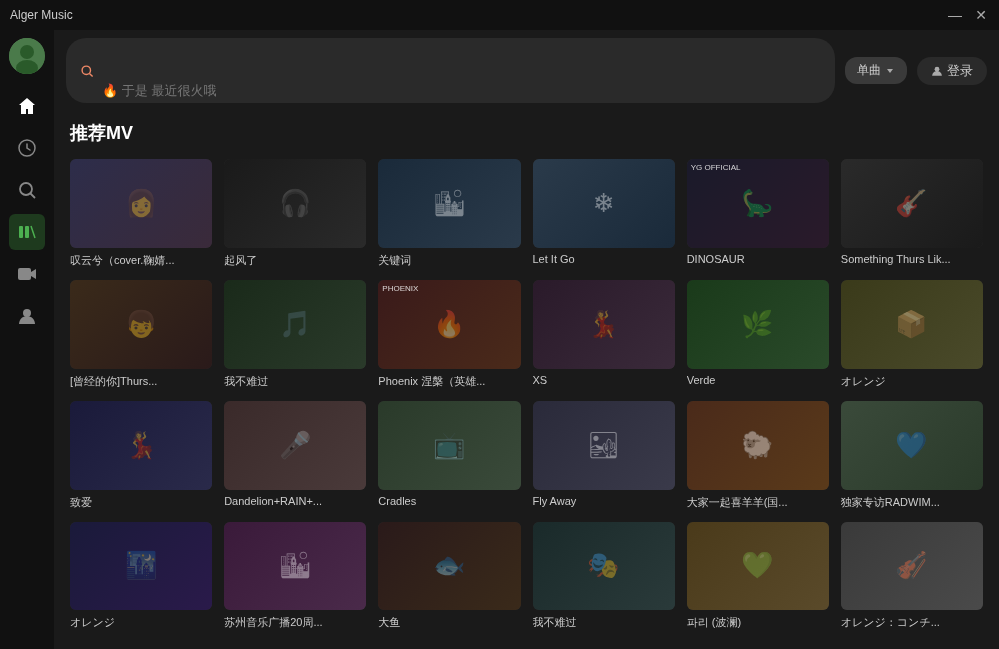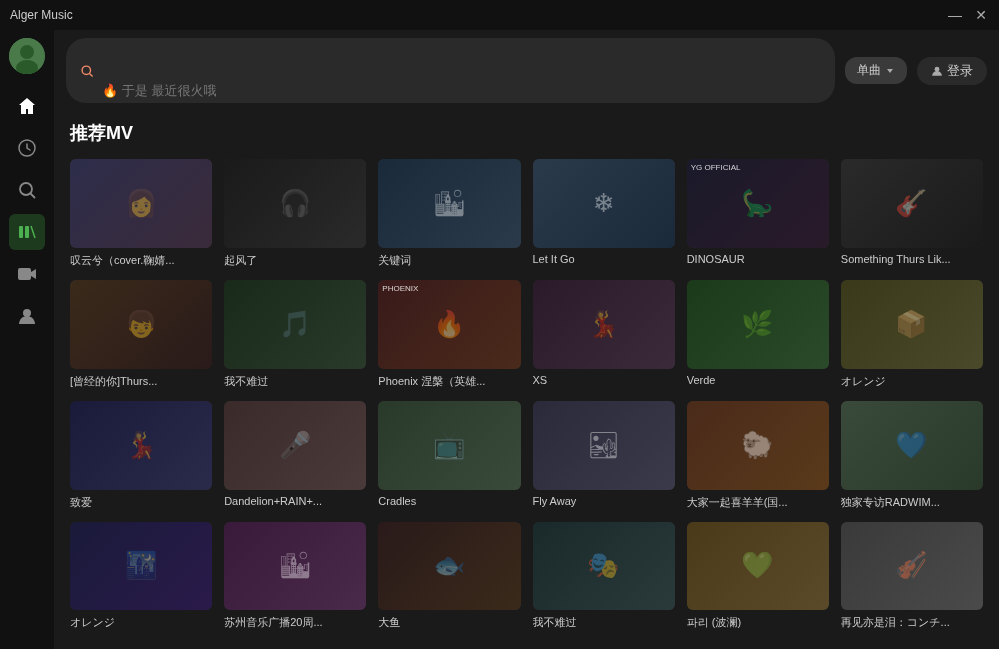--- a/index.html
+++ b/index.html
@@ -505,18 +505,18 @@
               </div>
             </div>
             <div class="mv-title">파리 (波澜)</div>
           </div>
           <div class="mv-card">
             <div class="mv-thumb">
               <div class="mv-thumb-inner t24">
                 <span style="font-size: 26px; opacity: 0.4;">🎻</span>
               </div>
             </div>
-            <div class="mv-title">再见亦是泪：コンチ...</div>
+            <div class="mv-title">オレンジ：コンチ...</div>
           </div>
         </div>
     </div>
   </div>
 </div>
 
 </body></html>

